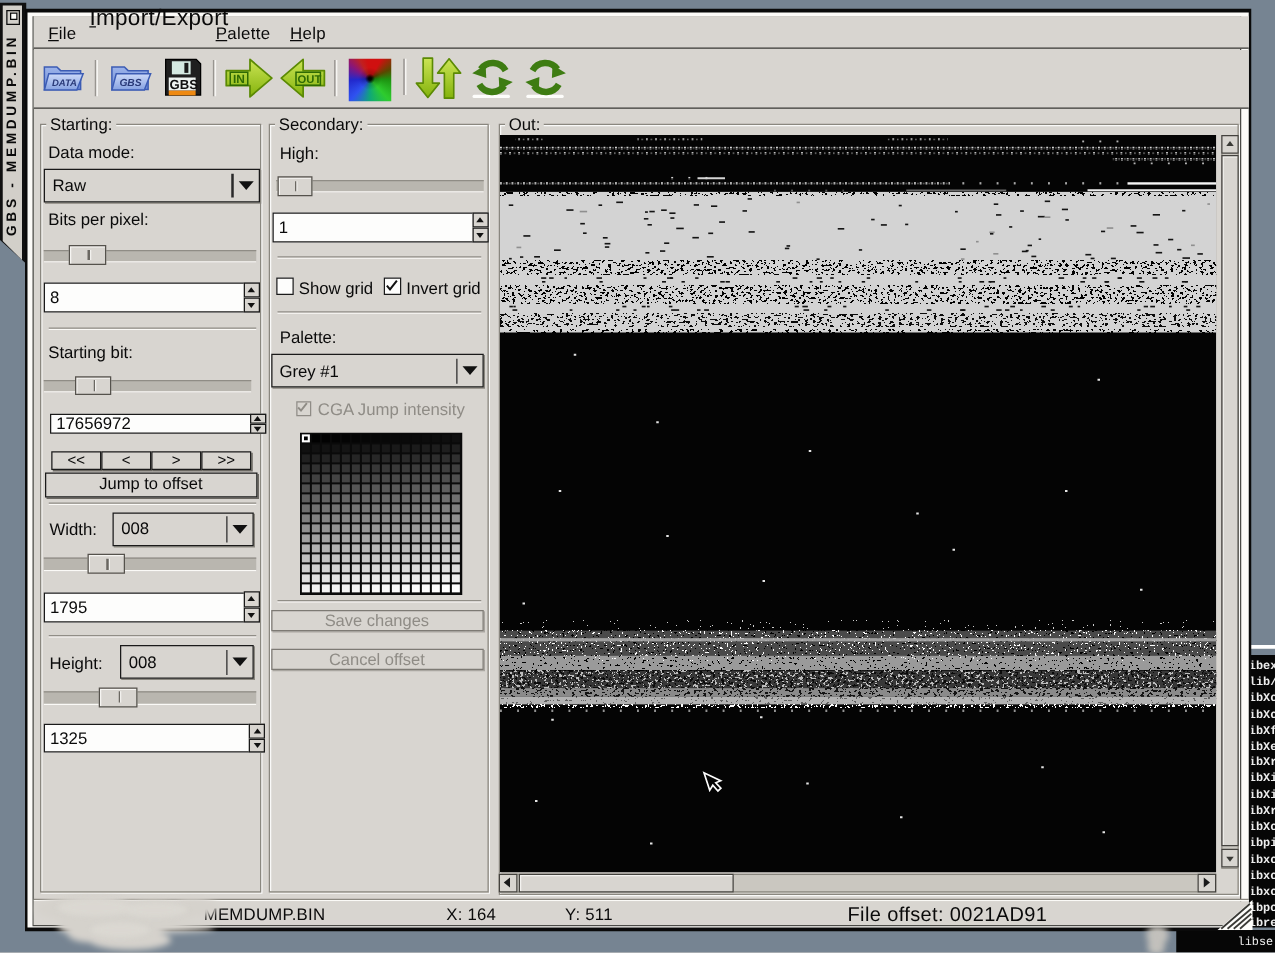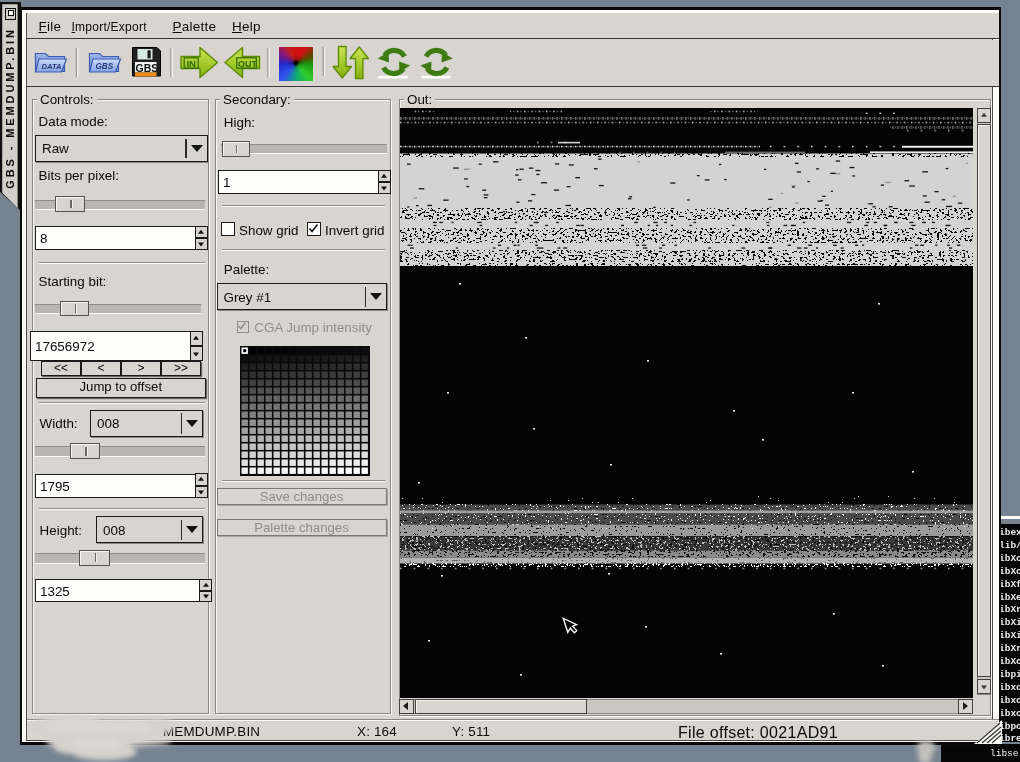--- a/index.html
+++ b/index.html
@@ -58,21 +58,21 @@
 <div class="abs" style="left:7.8px;top:10.3px;width:6.2px;height:6.2px;border:1.6px solid #0a0a0a;background:#fbfbf9"></div>
 <div class="abs" id="tabtext" style="left:9.5px;top:108px;font-size:11px;font-weight:bold;letter-spacing:2.9px;transform:translate(-50%,-50%) rotate(-90deg);white-space:nowrap">GBS - MEMDUMP.BIN</div>
 
 <div class="abs" style="left:19.5px;top:7px;width:981.5px;height:737.5px;background:#0a0a0a"></div>
 <div class="abs" style="left:22px;top:9.5px;width:976.5px;height:732.5px;background:#fcfbf8"></div>
 <div class="abs" style="left:25.5px;top:12.5px;width:967.5px;height:728px;background:#4a4a46"></div>
 <div class="abs" style="left:27px;top:13px;width:964.5px;height:726.5px;background:#d8d5d0"></div>
 
 <div class="abs" style="left:27px;top:13px;width:971.5px;height:25.5px;background:#d8d5d0;border-bottom:1.6px solid #383834"></div>
 <div class="abs" style="left:38.5px;top:19px;font-size:13.5px;letter-spacing:0.25px"><u>F</u>ile</div>
-<div class="abs" style="left:71.5px;top:20px;font-size:12px;letter-spacing:0.25px"><u>I</u>mport/Export</div>
+<div class="abs" style="left:71.5px;top:4px;font-size:18px;letter-spacing:0.25px"><u>I</u>mport/Export</div>
 <div class="abs" style="left:172.5px;top:19px;font-size:13.5px;letter-spacing:0.25px"><u>P</u>alette</div>
 <div class="abs" style="left:232px;top:19px;font-size:13.5px;letter-spacing:0.25px"><u>H</u>elp</div>
 
 <div class="abs" style="left:27px;top:40.1px;width:971.5px;height:47px;background:#d8d5d0;border-bottom:1.6px solid #383834"></div>
 <svg class="abs" style="left:28px;top:42px" width="300" height="42" viewBox="0 0 300 42">
     <defs>
       <linearGradient id="fg" x1="0" y1="0" x2="0" y2="1">
         <stop offset="0" stop-color="#ccd9f8"></stop>
         <stop offset="1" stop-color="#86a2e2"></stop>
       </linearGradient>
@@ -136,21 +136,21 @@
     <path d="M88.2 23.5 L77.5 30.3 L77 19.6 z" fill="#3e7c12"></path>
     <g stroke="#3e7c12" stroke-width="5.2" fill="none">
       <path d="M104 14.5 A11.8 11.8 0 0 1 123.9 13.4"></path>
       <path d="M125 25.5 A11.8 11.8 0 0 1 105.1 26.6"></path>
     </g>
     <path d="M130.7 16.5 L120 9.7 L119.5 20.4 z" fill="#3e7c12"></path>
     <path d="M98.3 23.5 L109 30.3 L109.5 19.6 z" fill="#3e7c12"></path>
   </svg>
 
 <div class="gb" style="left:32px;top:99px;width:177px;height:615px">
-    <span class="lbl">Controls:</span>
+    <span class="lbl">Starting:</span>
   </div>
 <div class="gb" style="left:215px;top:99px;width:176px;height:615px">
     <span class="lbl">Secondary:</span>
   </div>
 <div class="gb" style="left:399px;top:99px;width:592px;height:617px">
     <span class="lbl">Out:</span>
   </div>
 
 <div class="lab" style="left:38.6px;top:114px">Data mode:</div>
 <div class="combo" style="left:35px;top:135px;width:172.5px;height:26.5px">
@@ -173,21 +173,21 @@
         <i class="tri-d"></i>
       </span>
     </span>
   </div>
 <div class="hr" style="left:38.5px;top:262px;width:166px"></div>
 <div class="lab" style="left:38.6px;top:273.5px">Starting bit:</div>
 <div class="track" style="left:35px;top:303.5px;width:166px;height:10.5px"></div>
 <div class="thumb" style="left:60px;top:300.5px;width:29px;height:15.5px">
     <span class="slot"></span>
   </div>
-<div class="spin" style="left:30px;top:331px;width:172.5px;height:30px">
+<div class="spin" style="left:40px;top:331px;width:172.5px;height:16px">
     <span class="t">17656972</span>
   <span class="sbtns">
       <span class="sb up">
         <i class="tri-u"></i>
       </span>
       <span class="sb dn">
         <i class="tri-d"></i>
       </span>
     </span>
   </div>
@@ -534,21 +534,21 @@
     <rect x="73.5" y="121.5" width="6.4" height="6.4" fill="#f9f9f9"></rect>
     <rect x="81.5" y="121.5" width="6.4" height="6.4" fill="#fafafa"></rect>
     <rect x="89.5" y="121.5" width="6.4" height="6.4" fill="#fbfbfb"></rect>
     <rect x="97.5" y="121.5" width="6.4" height="6.4" fill="#fcfcfc"></rect>
     <rect x="105.5" y="121.5" width="6.4" height="6.4" fill="#fdfdfd"></rect>
     <rect x="113.5" y="121.5" width="6.4" height="6.4" fill="#fefefe"></rect>
     <rect x="121.5" y="121.5" width="6.4" height="6.4" fill="#ffffff"></rect>
   </svg>
 <div class="hr" style="left:222px;top:480px;width:163px"></div>
 <div class="dbtn" style="left:216.5px;top:487.5px;width:170px;height:17px;line-height:15px">Save changes</div>
-<div class="dbtn" style="left:216.5px;top:518.5px;width:170px;height:17px;line-height:15px">Palette changes</div>
+<div class="dbtn" style="left:216.5px;top:518.5px;width:170px;height:17px;line-height:15px">Cancel offset</div>
 
 <svg width="573" height="590" viewBox="0 0 573 590" xmlns="http://www.w3.org/2000/svg" style="position:absolute;left:400px;top:107.5px">
     <defs>
       <pattern id="dw1" width="4.6" height="2.2" patternUnits="userSpaceOnUse">
         <rect x="0.0" y="0.3" width="1.5" height="1.4" fill="#f2f2f2"></rect>
         <rect x="2.6" y="0.9" width="1.0" height="1.0" fill="#b5b5b5"></rect>
       </pattern>
       <pattern id="dw2" width="7.3" height="2.2" patternUnits="userSpaceOnUse">
         <rect x="0.0" y="0.3" width="1.4" height="1.3" fill="#ededed"></rect>
         <rect x="3.7" y="0.8" width="1.1" height="1.1" fill="#999"></rect>

